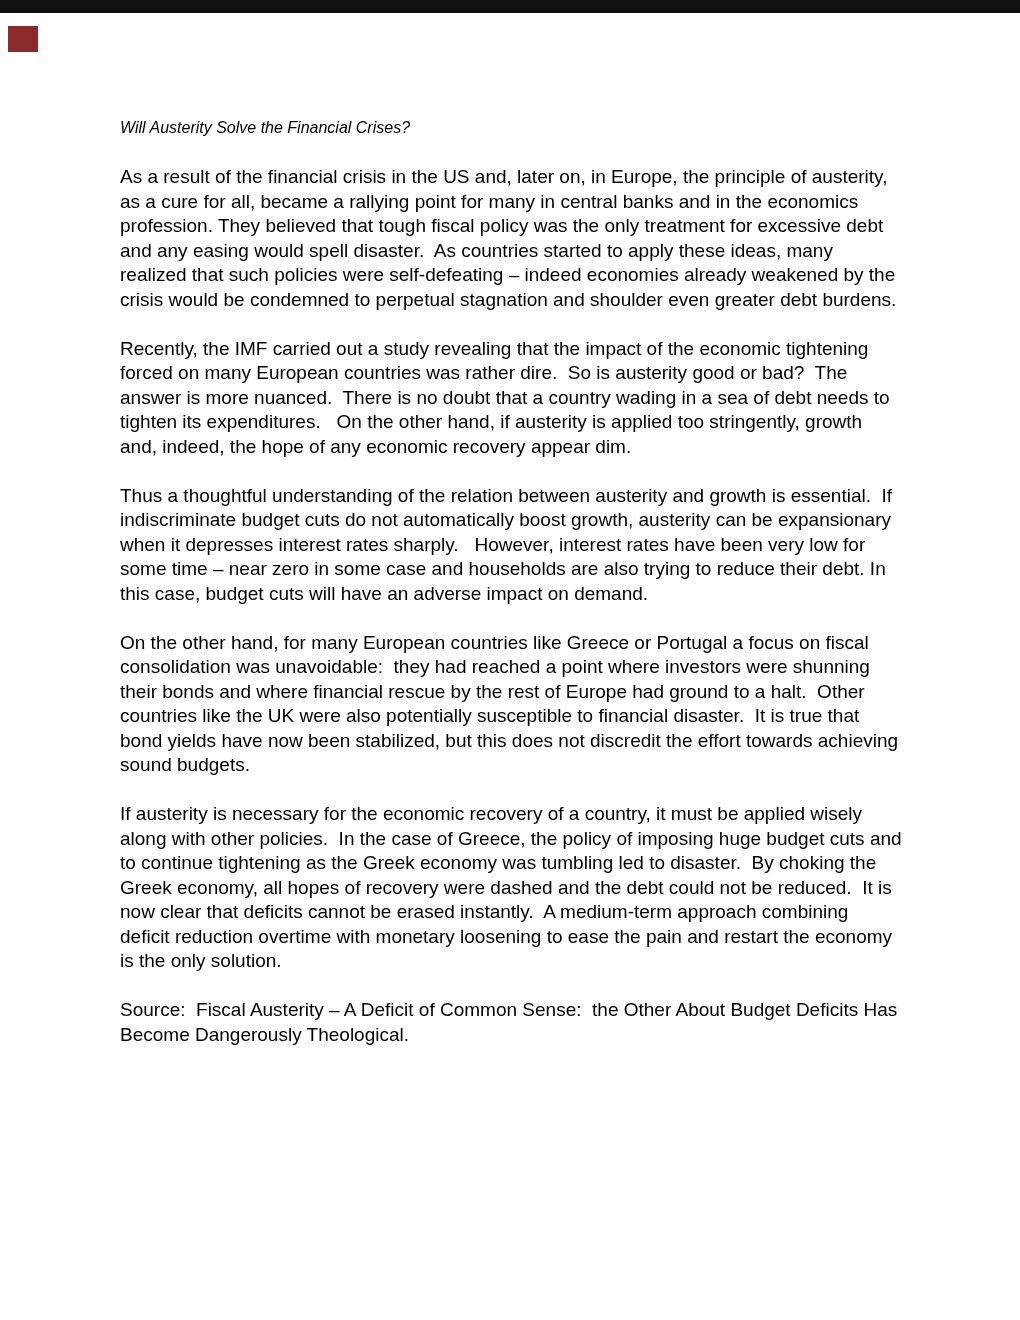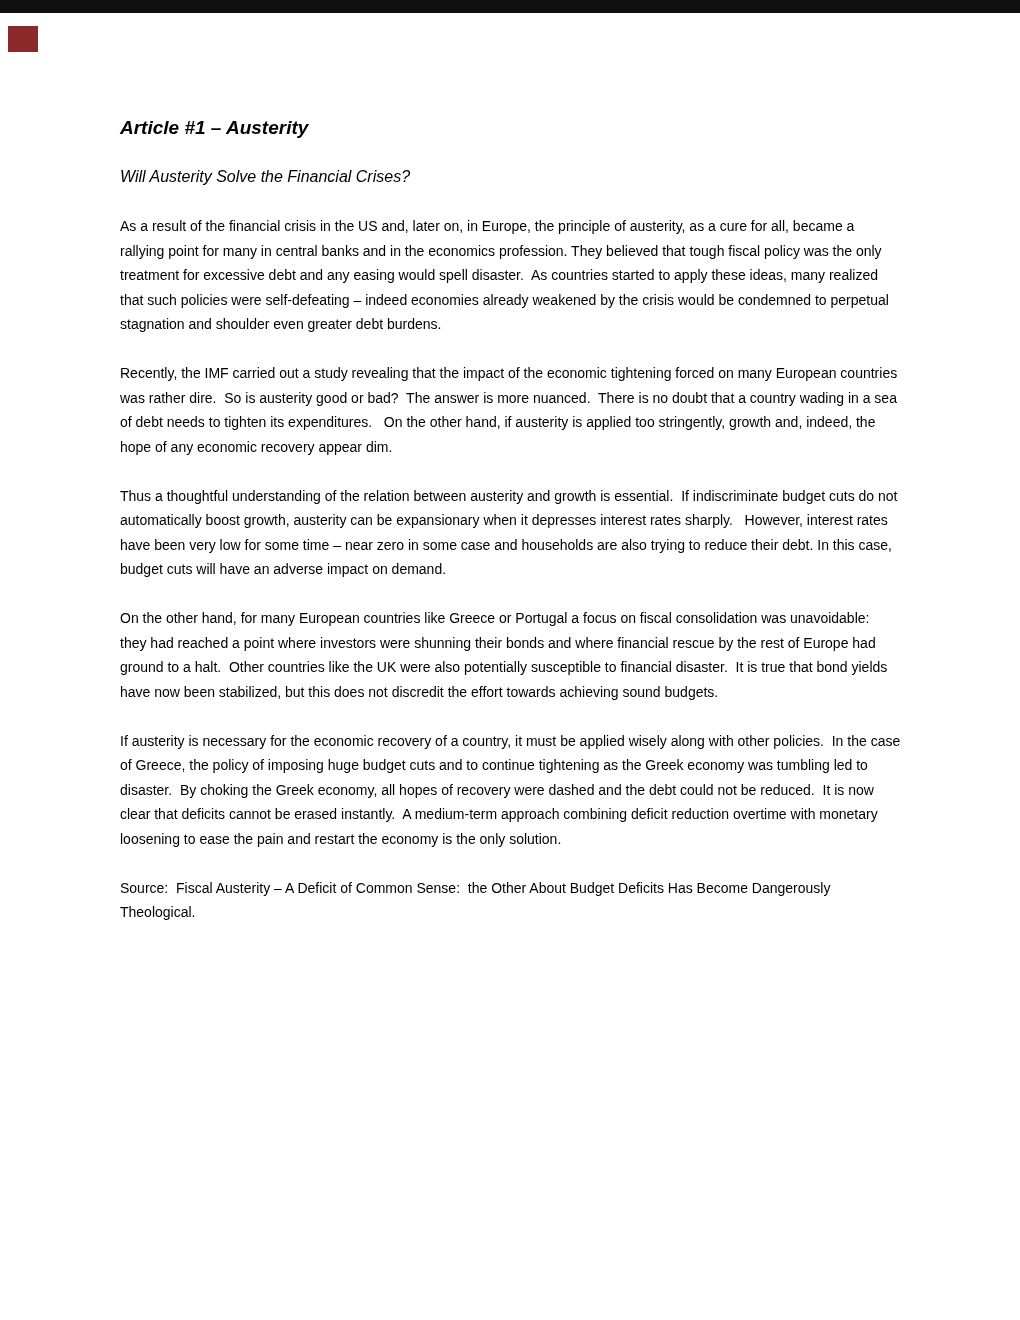--- a/index.html
+++ b/index.html
@@ -42,37 +42,36 @@
     font-style: italic;
     margin: 0 0 24.5px 0;
   }
   .doc-subtitle {
     font-size: 16px;
     line-height: 24.5px;
     font-style: italic;
     margin: 0 0 24.5px 0;
   }
   .para {
-    font-size: 14px;
+    font-size: 19px;
     line-height: 24.5px;
     margin: 0 0 24.5px 0;
     white-space: pre-wrap;
   }
   .para.italic {
     font-style: italic;
   }
 </style>
 </head>
 <body>
 
 <div class="top-bar" style="background: rgb(16, 16, 16);"></div>
 <div class="corner-mark" style="background: rgb(139, 42, 42);"></div>
 
 <div class="doc">
-  <p class="doc-title">Article #1 – Austerity</p>
   <p class="doc-subtitle">Will Austerity Solve the Financial Crises?</p>
   <div id="doc-body">
       <p class="para">As a result of the financial crisis in the US and, later on, in Europe, the principle of austerity, as a cure for all, became a rallying point for many in central banks and in the economics profession. They believed that tough fiscal policy was the only treatment for excessive debt and any easing would spell disaster.  As countries started to apply these ideas, many realized that such policies were self-defeating – indeed economies already weakened by the crisis would be condemned to perpetual stagnation and shoulder even greater debt burdens.</p>
       <p class="para">Recently, the IMF carried out a study revealing that the impact of the economic tightening forced on many European countries was rather dire.  So is austerity good or bad?  The answer is more nuanced.  There is no doubt that a country wading in a sea of debt needs to tighten its expenditures.   On the other hand, if austerity is applied too stringently, growth and, indeed, the hope of any economic recovery appear dim.</p>
       <p class="para">Thus a thoughtful understanding of the relation between austerity and growth is essential.  If indiscriminate budget cuts do not automatically boost growth, austerity can be expansionary when it depresses interest rates sharply.   However, interest rates have been very low for some time – near zero in some case and households are also trying to reduce their debt. In this case, budget cuts will have an adverse impact on demand.</p>
       <p class="para">On the other hand, for many European countries like Greece or Portugal a focus on fiscal consolidation was unavoidable:  they had reached a point where investors were shunning their bonds and where financial rescue by the rest of Europe had ground to a halt.  Other countries like the UK were also potentially susceptible to financial disaster.  It is true that bond yields have now been stabilized, but this does not discredit the effort towards achieving sound budgets.</p>
       <p class="para">If austerity is necessary for the economic recovery of a country, it must be applied wisely along with other policies.  In the case of Greece, the policy of imposing huge budget cuts and to continue tightening as the Greek economy was tumbling led to disaster.  By choking the Greek economy, all hopes of recovery were dashed and the debt could not be reduced.  It is now clear that deficits cannot be erased instantly.  A medium-term approach combining deficit reduction overtime with monetary loosening to ease the pain and restart the economy is the only solution.</p>
       <p class="para">Source:  Fiscal Austerity – A Deficit of Common Sense:  the Other About Budget Deficits Has Become Dangerously Theological.</p>
     </div>
 </div>

